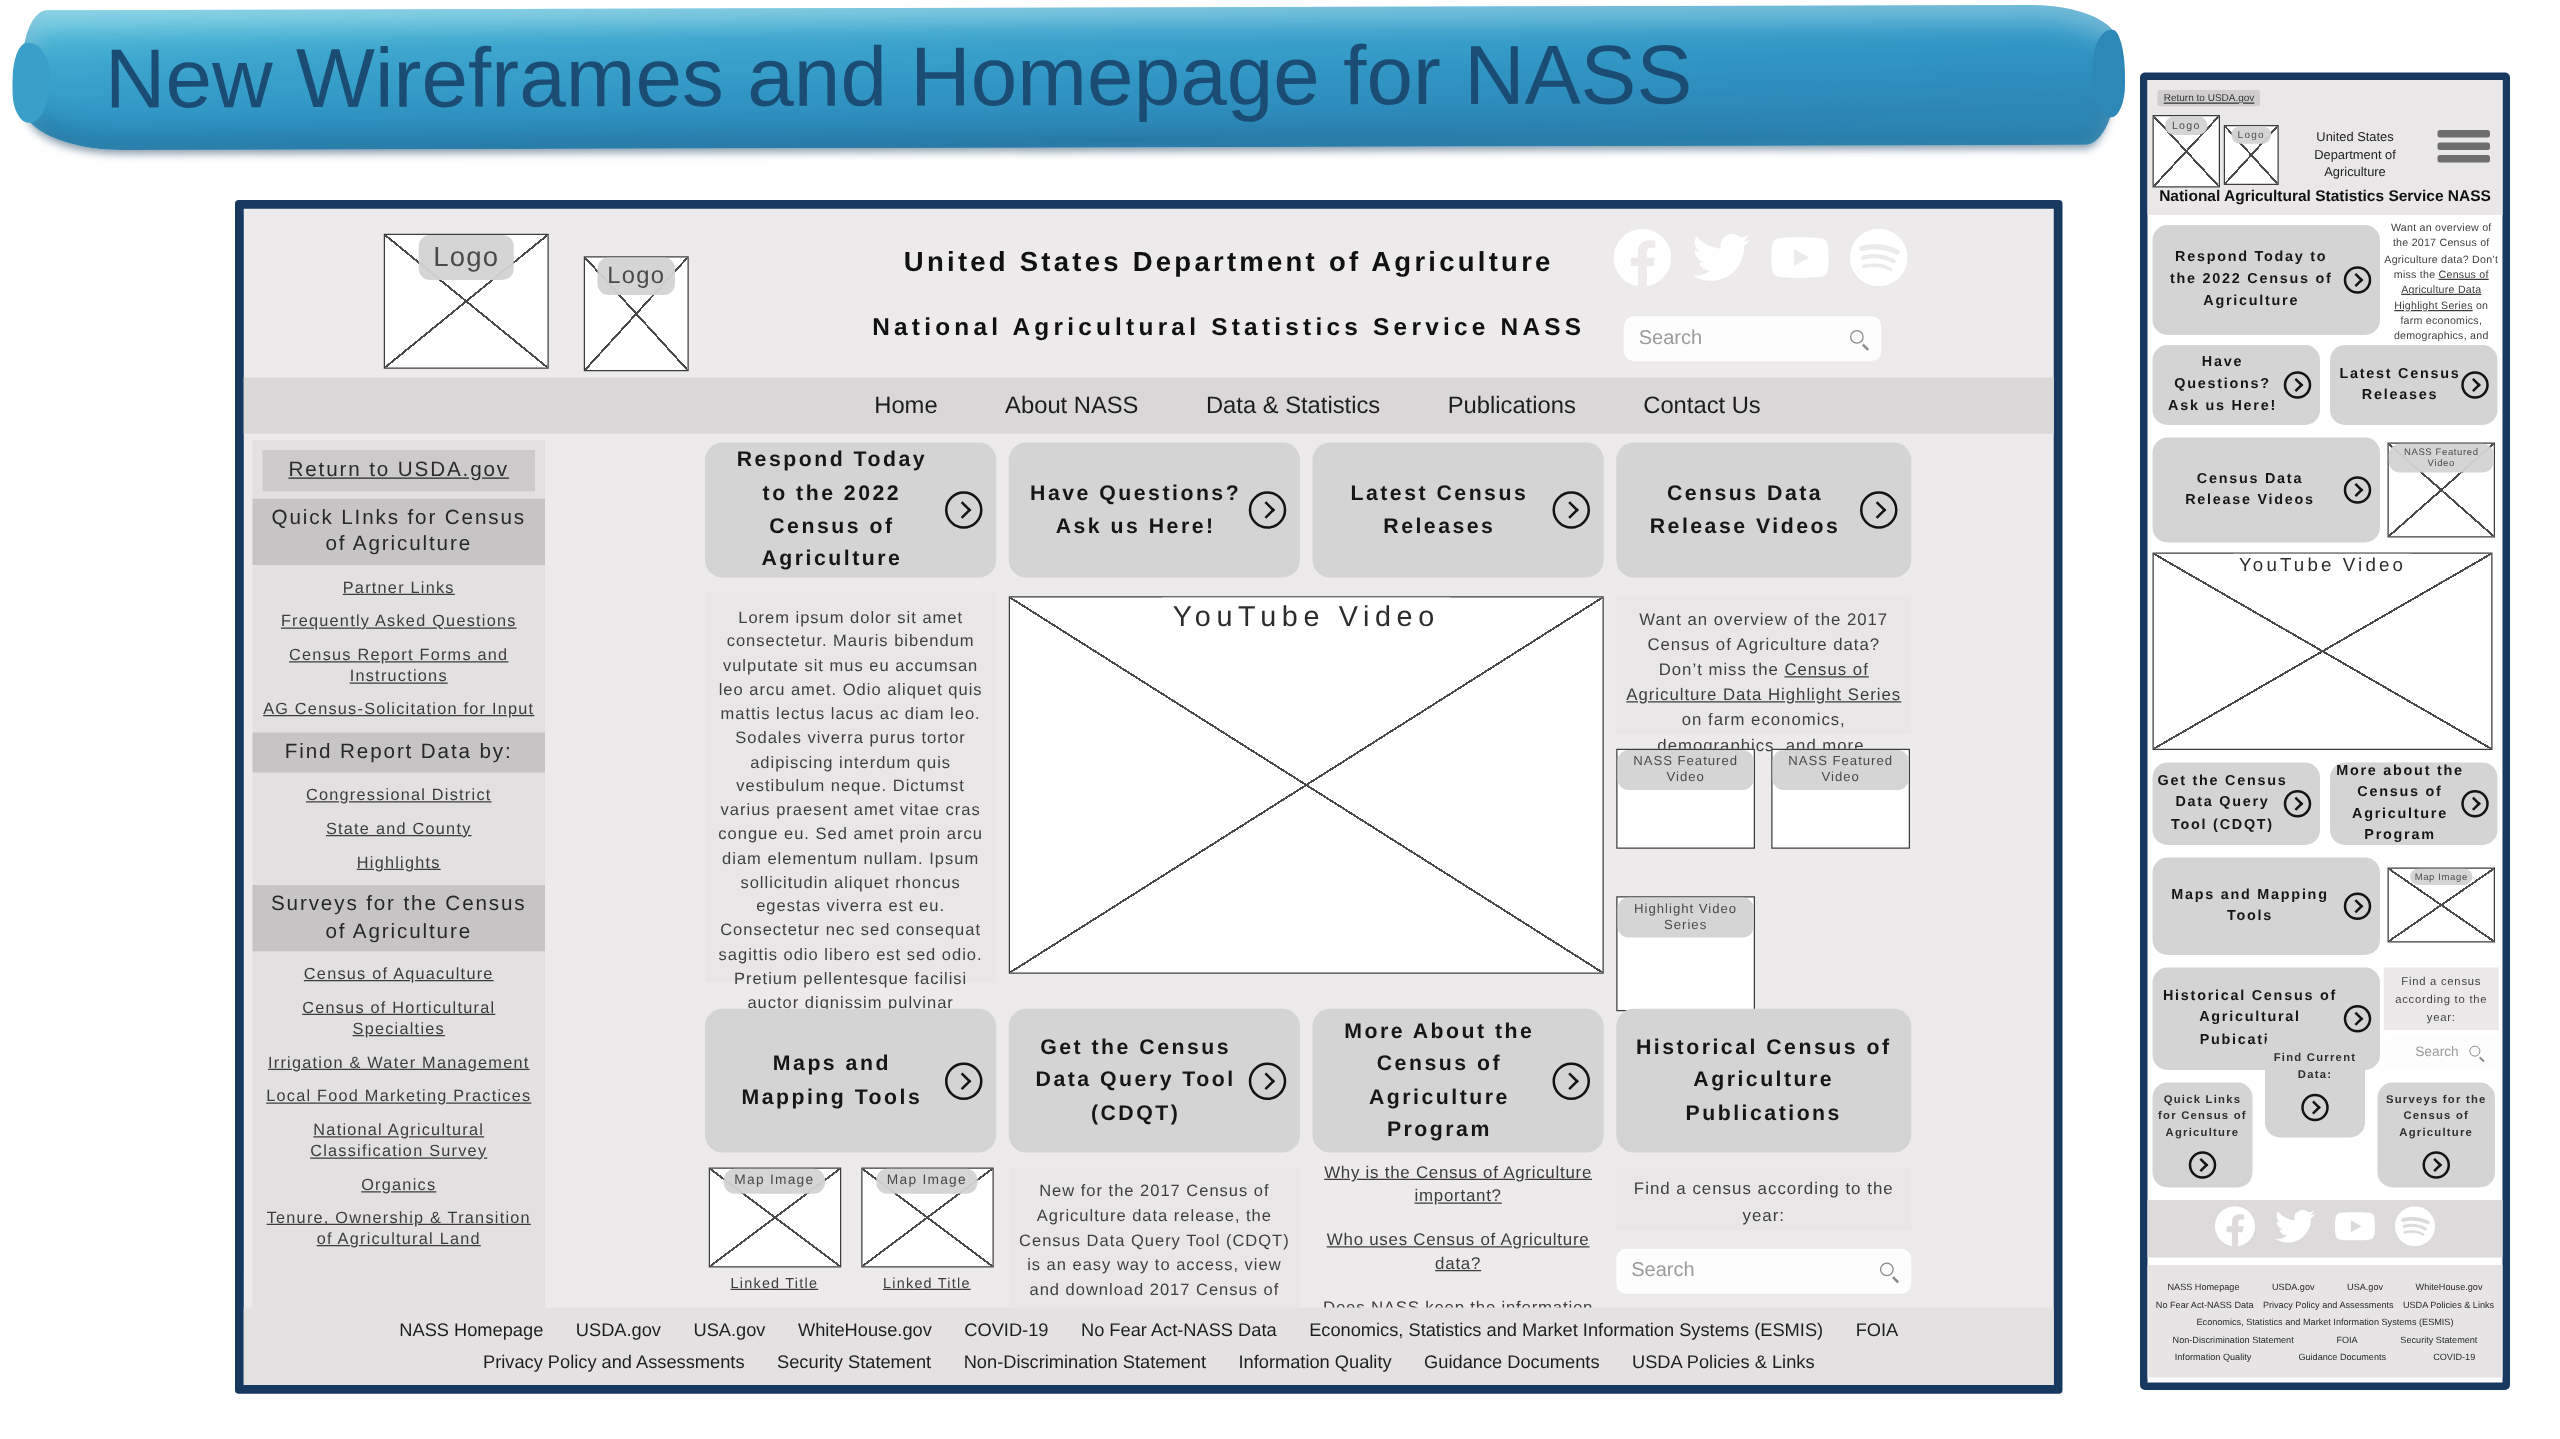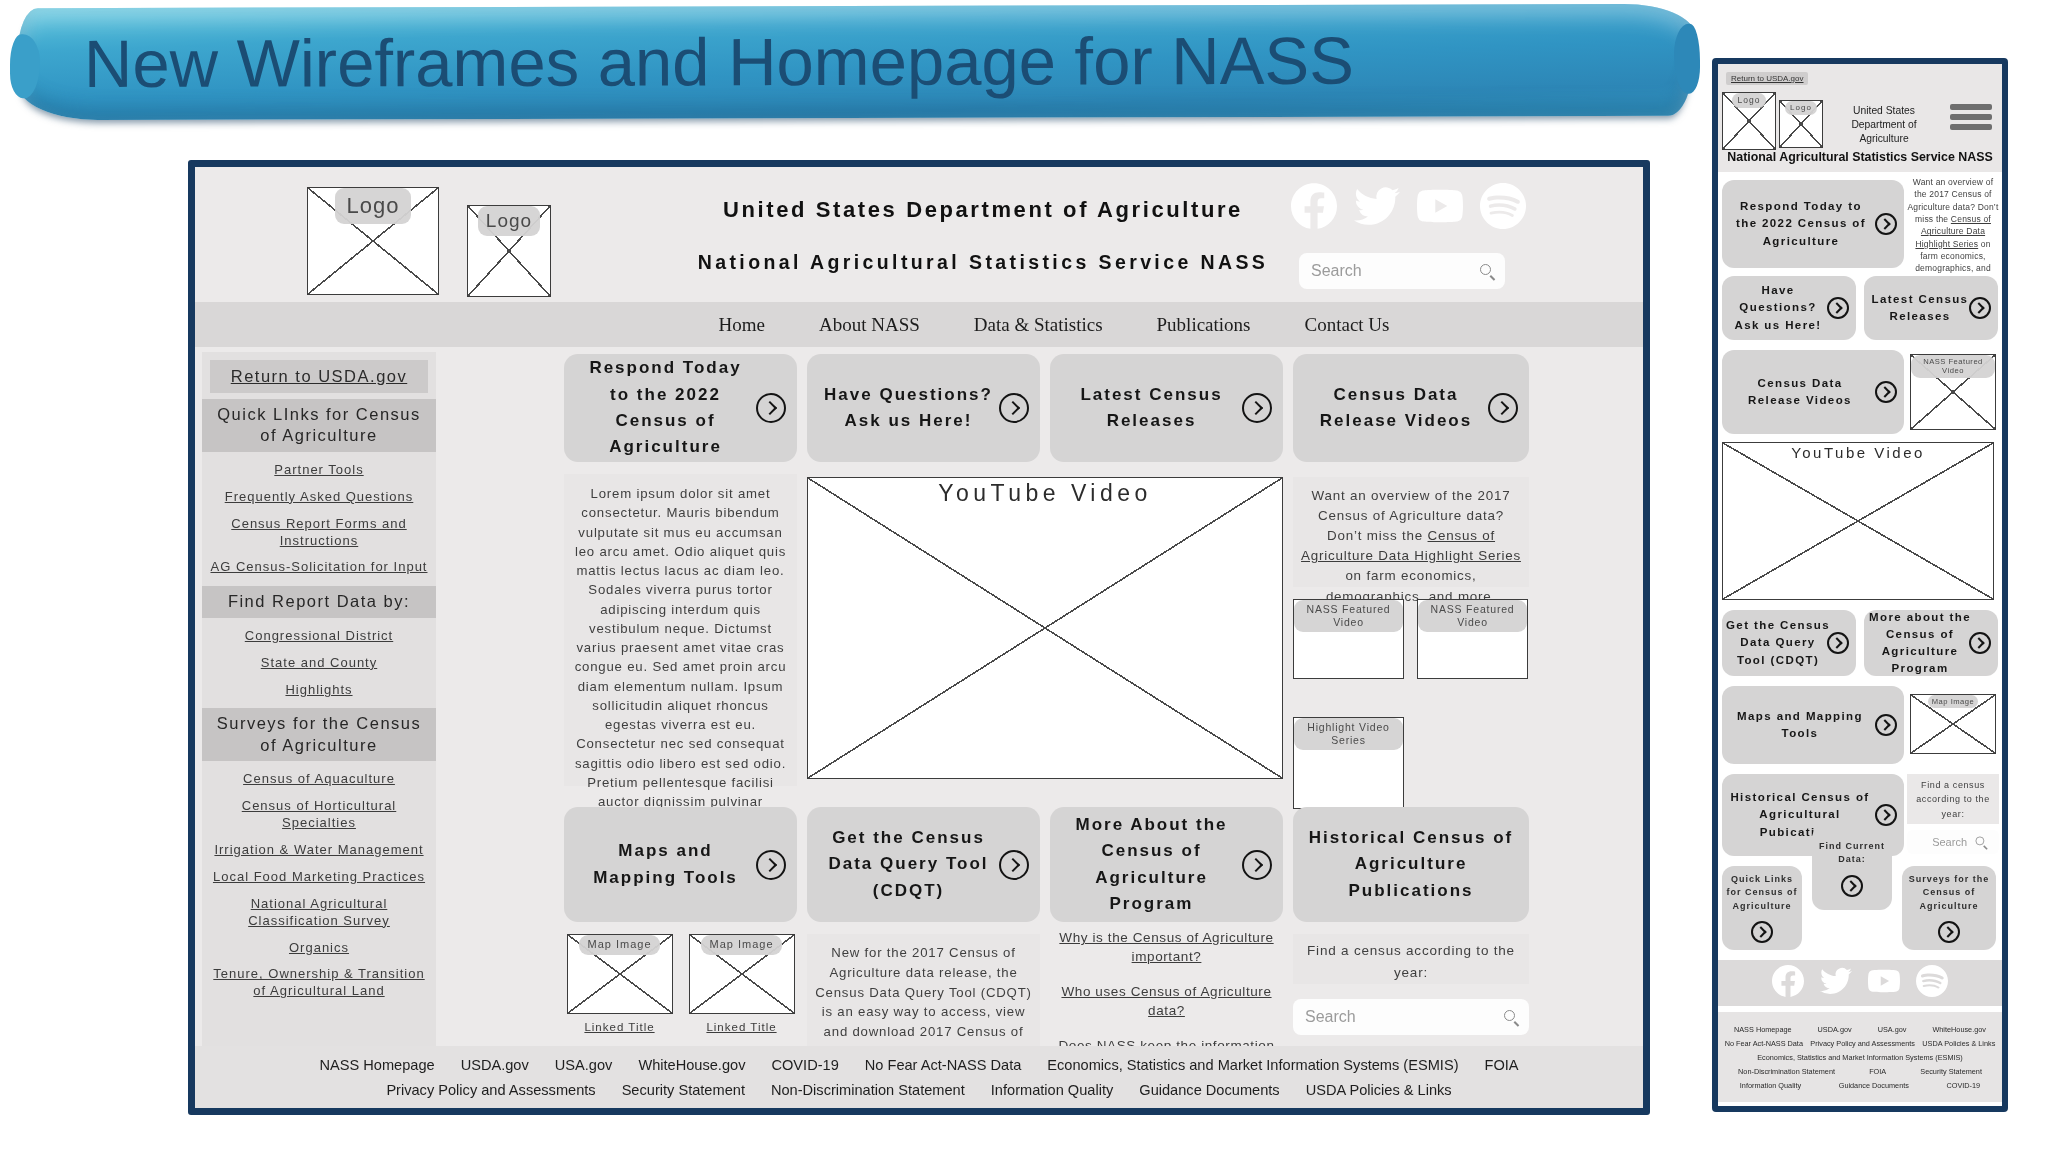--- a/index.html
+++ b/index.html
@@ -54,21 +54,21 @@
   .dlogo2{position:absolute;left:272px;top:38px;width:84px;height:92px;}
   .dlogo1 .pill{font-size:22px;} .dlogo2 .pill{font-size:19px;padding:3px 8px;}
   .dtitles{position:absolute;left:500px;top:30px;width:576px;text-align:center;color:#111;}
   .ddept{font-size:22px;font-weight:700;letter-spacing:2.6px;}
   .dsvc{font-size:19.5px;font-weight:600;letter-spacing:3.4px;margin-top:28px;}
   .dsoc{position:absolute;left:1096px;top:16px;gap:17px;}
   .dsearch{position:absolute;left:1104px;top:86px;width:206px;height:36px;}
   .dsearch input{font-size:16px;}
   .dnav{position:absolute;left:0;top:135px;width:1448px;height:45px;background:#d9d7d7;
     display:flex;align-items:center;justify-content:center;gap:54px;padding-left:270px;box-sizing:border-box;}
-  .dnav span{font-size:19px;color:#1d1d1d;cursor:pointer;font-family:Liberation Serif, serif;}
+  .dnav span{font-size:19px;color:#1d1d1d;cursor:pointer;}
 
   
   .dsidebar{position:absolute;left:7px;top:185px;width:234px;height:697px;background:#e2e0e0;
     text-align:center;box-sizing:border-box;}
   .sreturn{margin:8px auto 6px;width:218px;background:#cccaca;padding:7px 0;font-size:16.5px;
     letter-spacing:1.5px;color:#2b2b2b;text-decoration:underline;cursor:pointer;}
   .shead{background:#c6c4c4;padding:5px 4px;font-size:16.5px;letter-spacing:1.5px;color:#272727;line-height:1.3;margin:6px 0;}
   .slink{display:block;font-size:13px;letter-spacing:1px;line-height:1.3;margin:10px 8px;}
 
   
@@ -185,21 +185,21 @@
       <span>Home</span>
       <span>About NASS</span>
       <span>Data &amp; Statistics</span>
       <span>Publications</span>
       <span>Contact Us</span>
     </nav>
 
     <aside class="dsidebar">
       <div class="sreturn">Return to USDA.gov</div>
       <div class="shead">Quick LInks for Census of Agriculture</div>
-      <span class="slink ulink">Partner Tools</span>
+      <span class="slink ulink">Partner Links</span>
       <span class="slink ulink">Frequently Asked Questions</span>
       <span class="slink ulink">Census Report Forms and Instructions</span>
       <span class="slink ulink">AG Census-Solicitation for Input</span>
       <div class="shead">Find Report Data by:</div>
       <span class="slink ulink">Congressional District</span>
       <span class="slink ulink">State and County</span>
       <span class="slink ulink">Highlights</span>
       <div class="shead">Surveys for the Census of Agriculture</div>
       <span class="slink ulink">Census of Aquaculture</span>
       <span class="slink ulink">Census of Horticultural Specialties</span>

